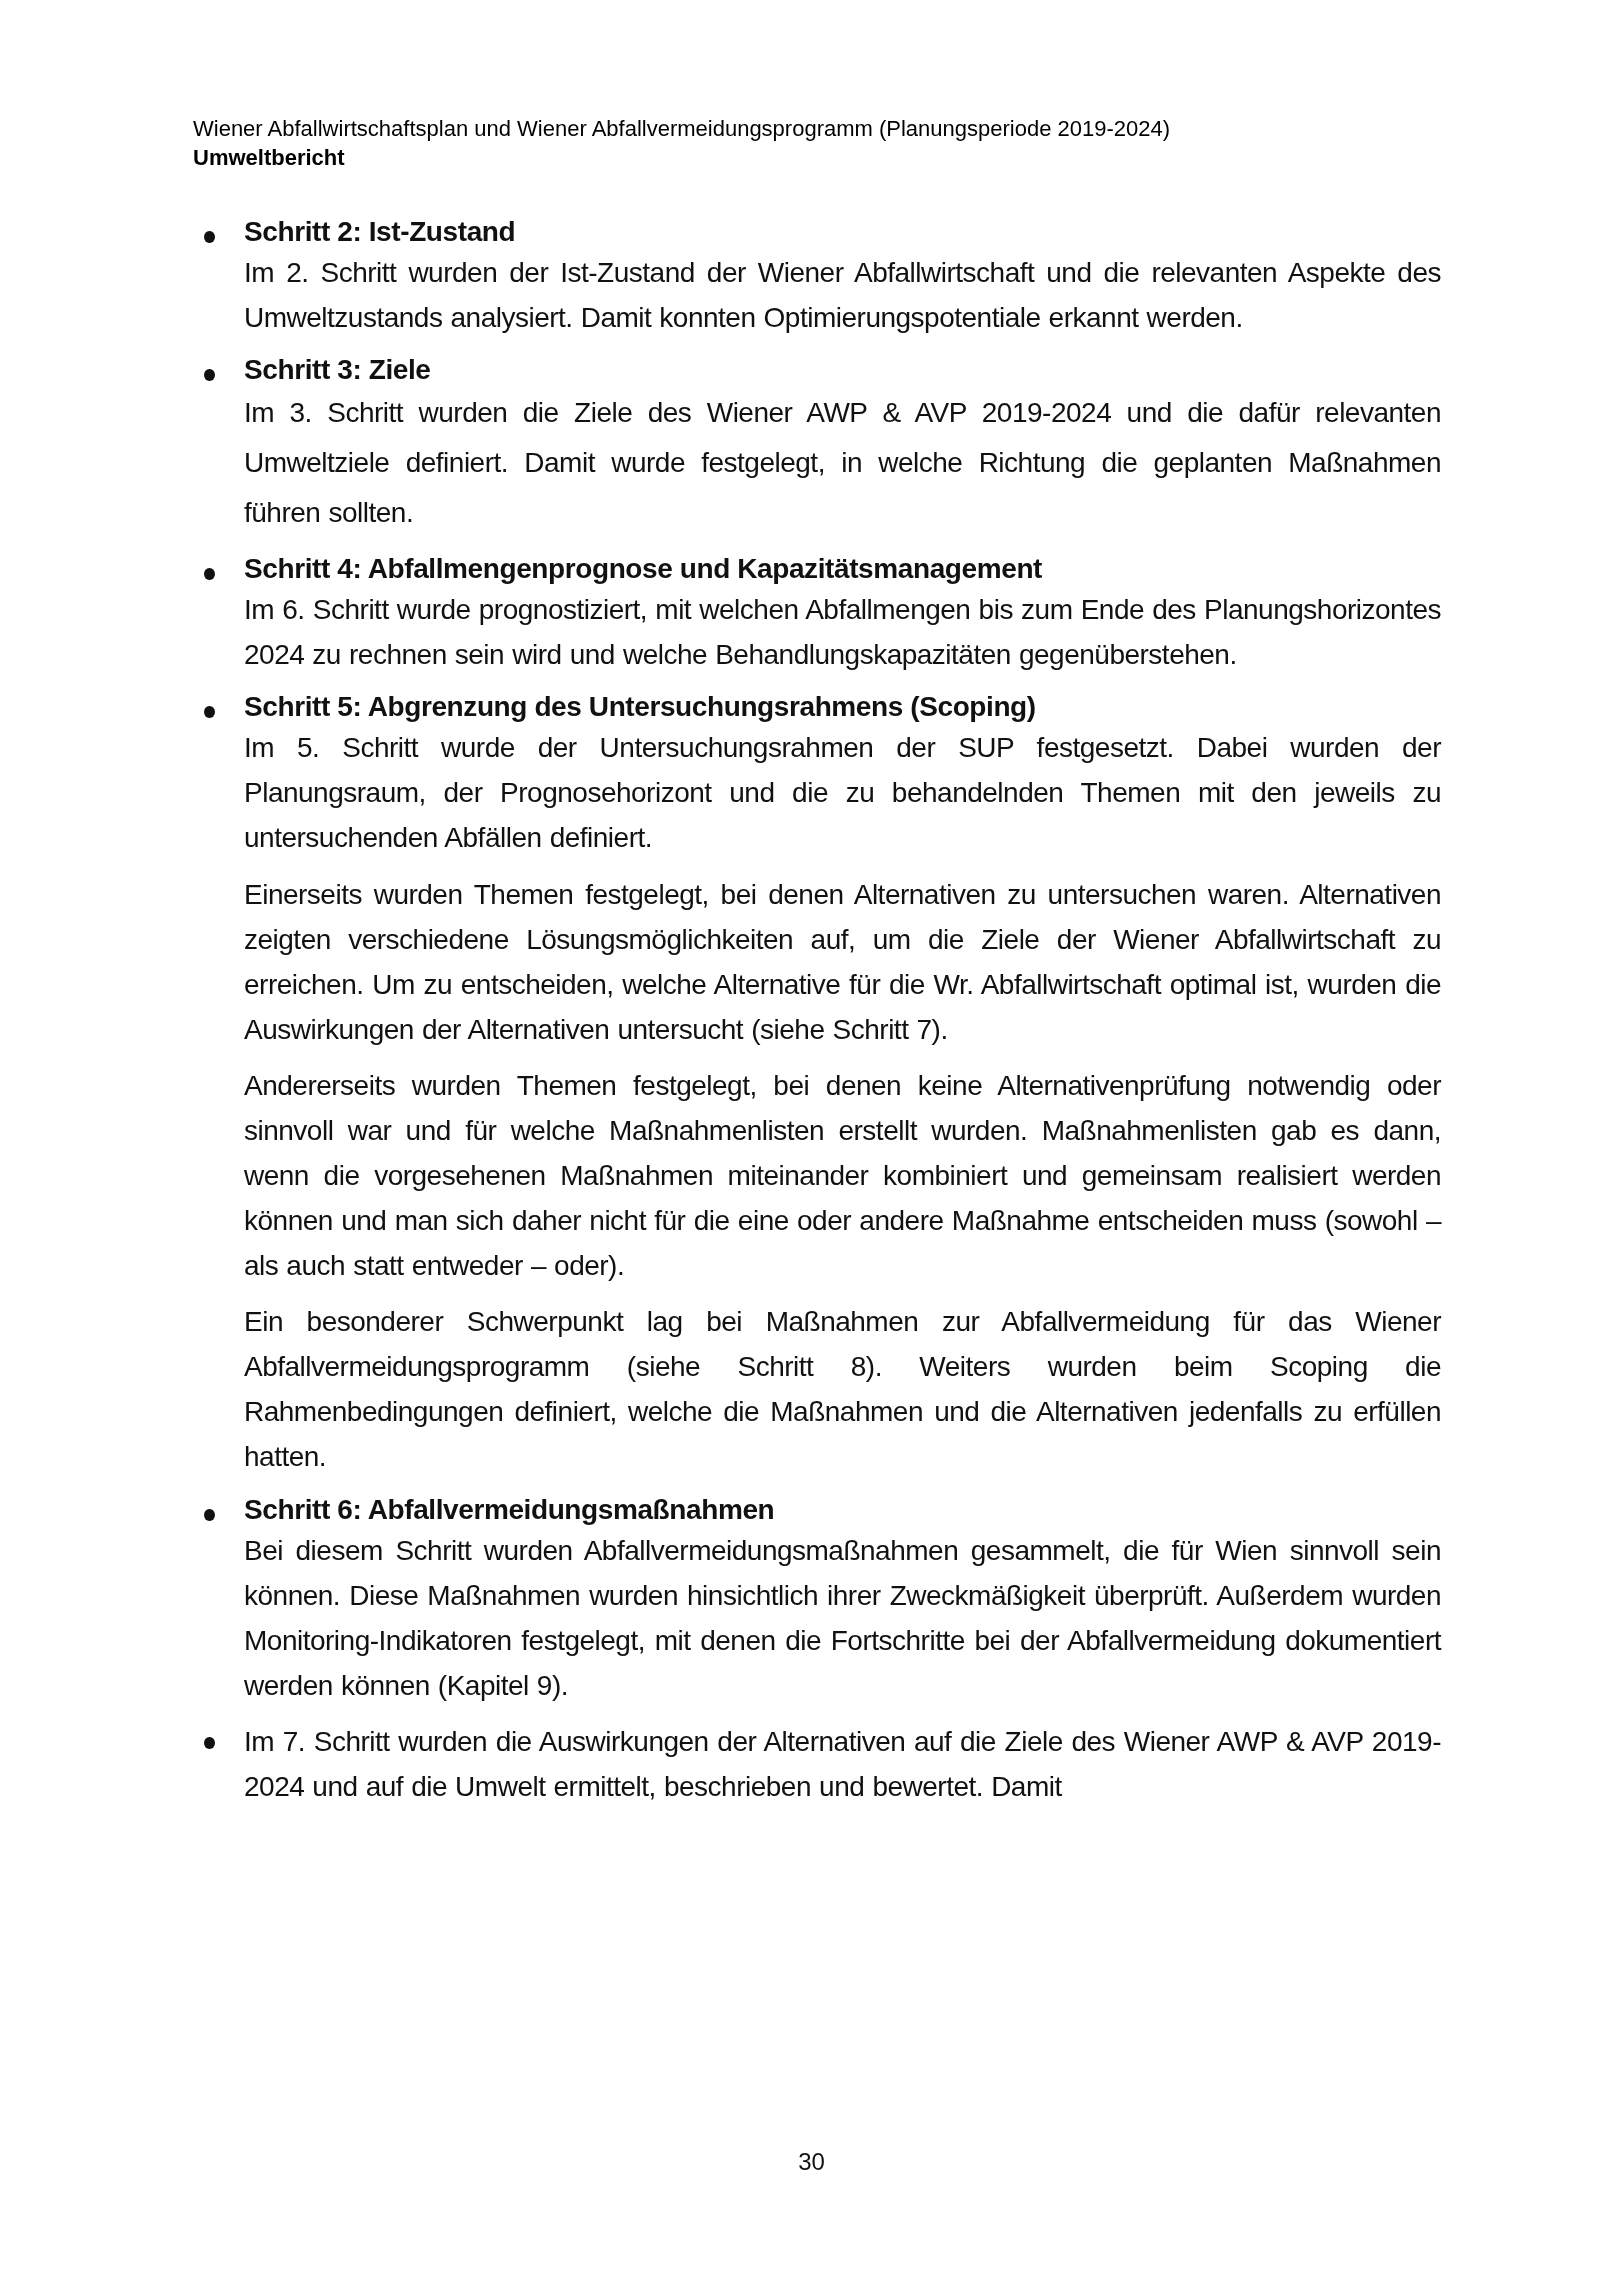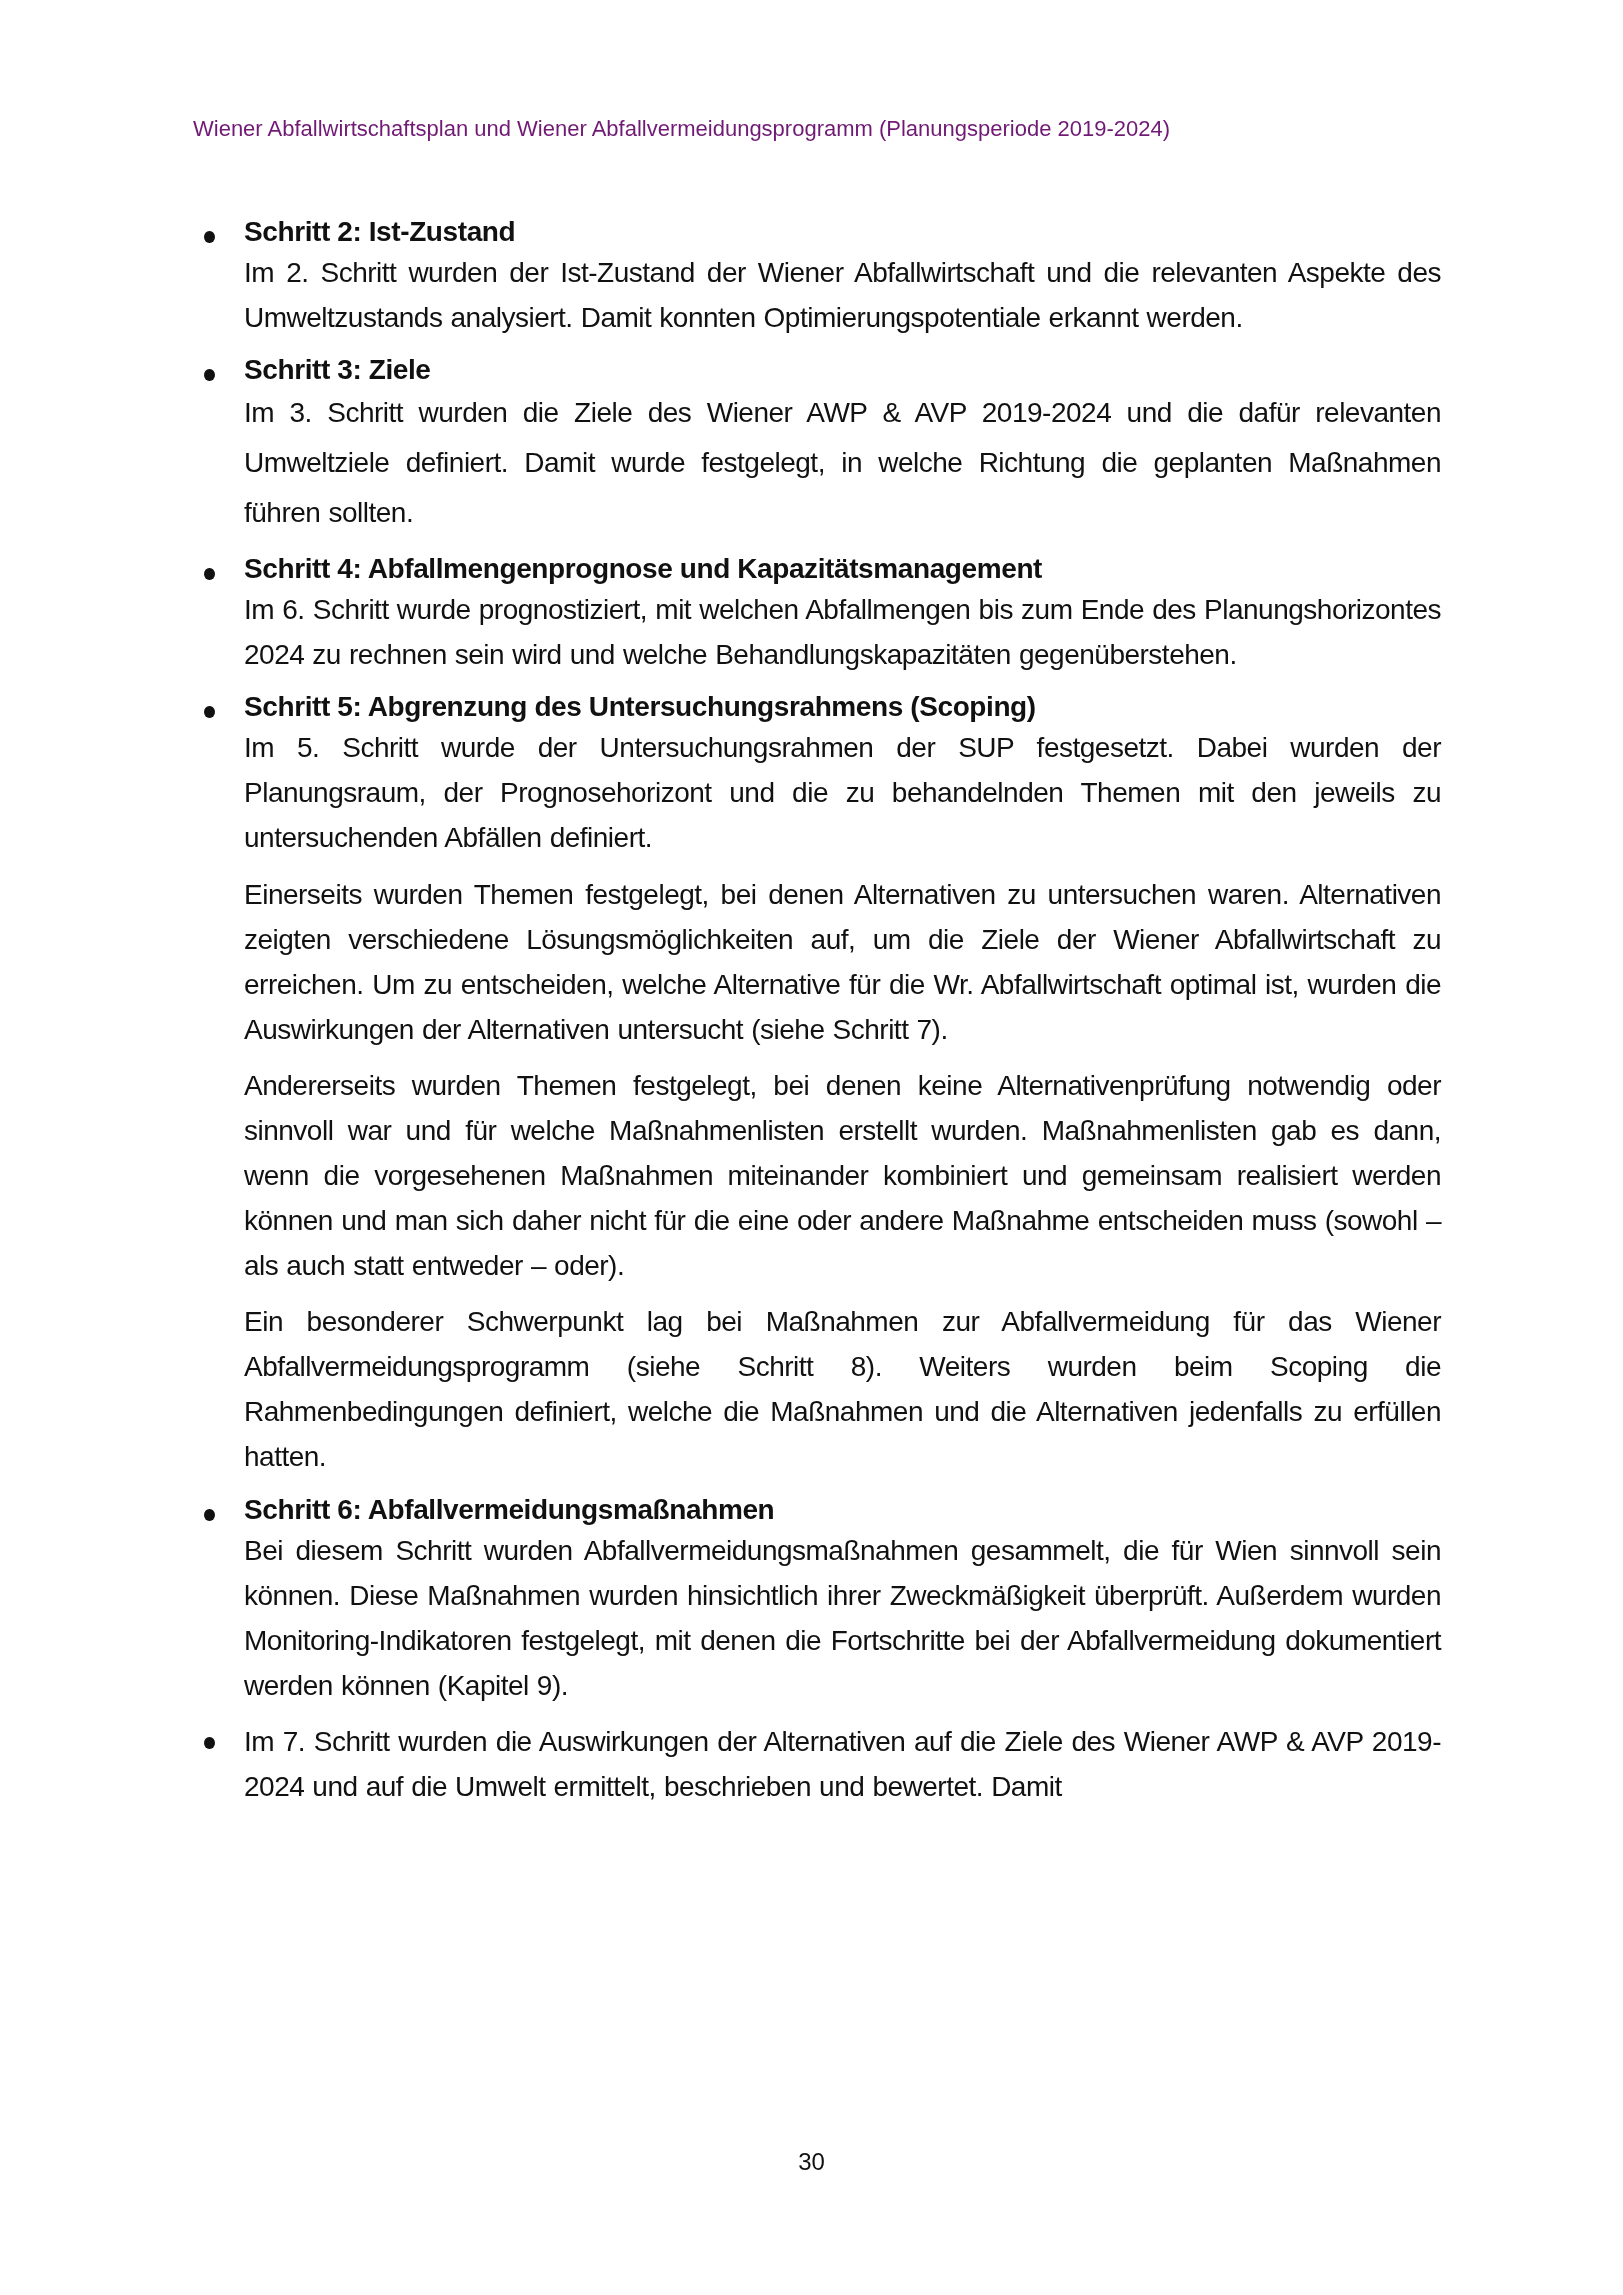--- a/index.html
+++ b/index.html
@@ -3,21 +3,21 @@
 <meta charset="utf-8">
 <style>
   html, body { margin: 0; padding: 0; background: #ffffff; }
   body {
     width: 1623px; height: 2295px; position: relative; overflow: hidden;
     font-family: "Liberation Sans", "DejaVu Sans", sans-serif;
     color: #111111;
   }
   .header {
     position: absolute; left: 193px; top: 114px; width: 1250px;
-    font-size: 22px; line-height: 29px; color: #701a75;
+    font-size: 22px; line-height: 29px; color: #000000;
   }
   .header .subtitle { font-weight: bold; }
   .content {
     position: absolute; left: 193px; top: 213px; width: 1248px;
     font-size: 28px; line-height: 45px;
   }
   .step { position: relative; padding-left: 51px; margin-bottom: 11.4px; }
   .step .bullet {
     position: absolute; left: 11.4px; top: 18px; width: 10.6px; height: 12px;
     background: #111; border-radius: 50%;
@@ -28,20 +28,21 @@
   .page-number {
     position: absolute; left: 0; width: 1623px; top: 2148px;
     text-align: center; font-size: 24px;
   }
 </style>
 </head>
 <body>
 
 <div class="header">
   <div>Wiener Abfallwirtschaftsplan und Wiener Abfallvermeidungsprogramm (Planungsperiode 2019-2024)</div>
+  <div class="subtitle">Umweltbericht</div>
 </div>
 
 <div class="content">
   <div class="step">
     <span class="bullet"></span>
     <div class="step-title">Schritt 2: Ist-Zustand</div>
     <div class="para">Im 2. Schritt wurden der Ist-Zustand der Wiener Abfallwirtschaft und die relevanten Aspekte des Umweltzustands analysiert. Damit konnten Optimierungspotentiale erkannt werden.</div>
   </div>
 
   <div class="step">

